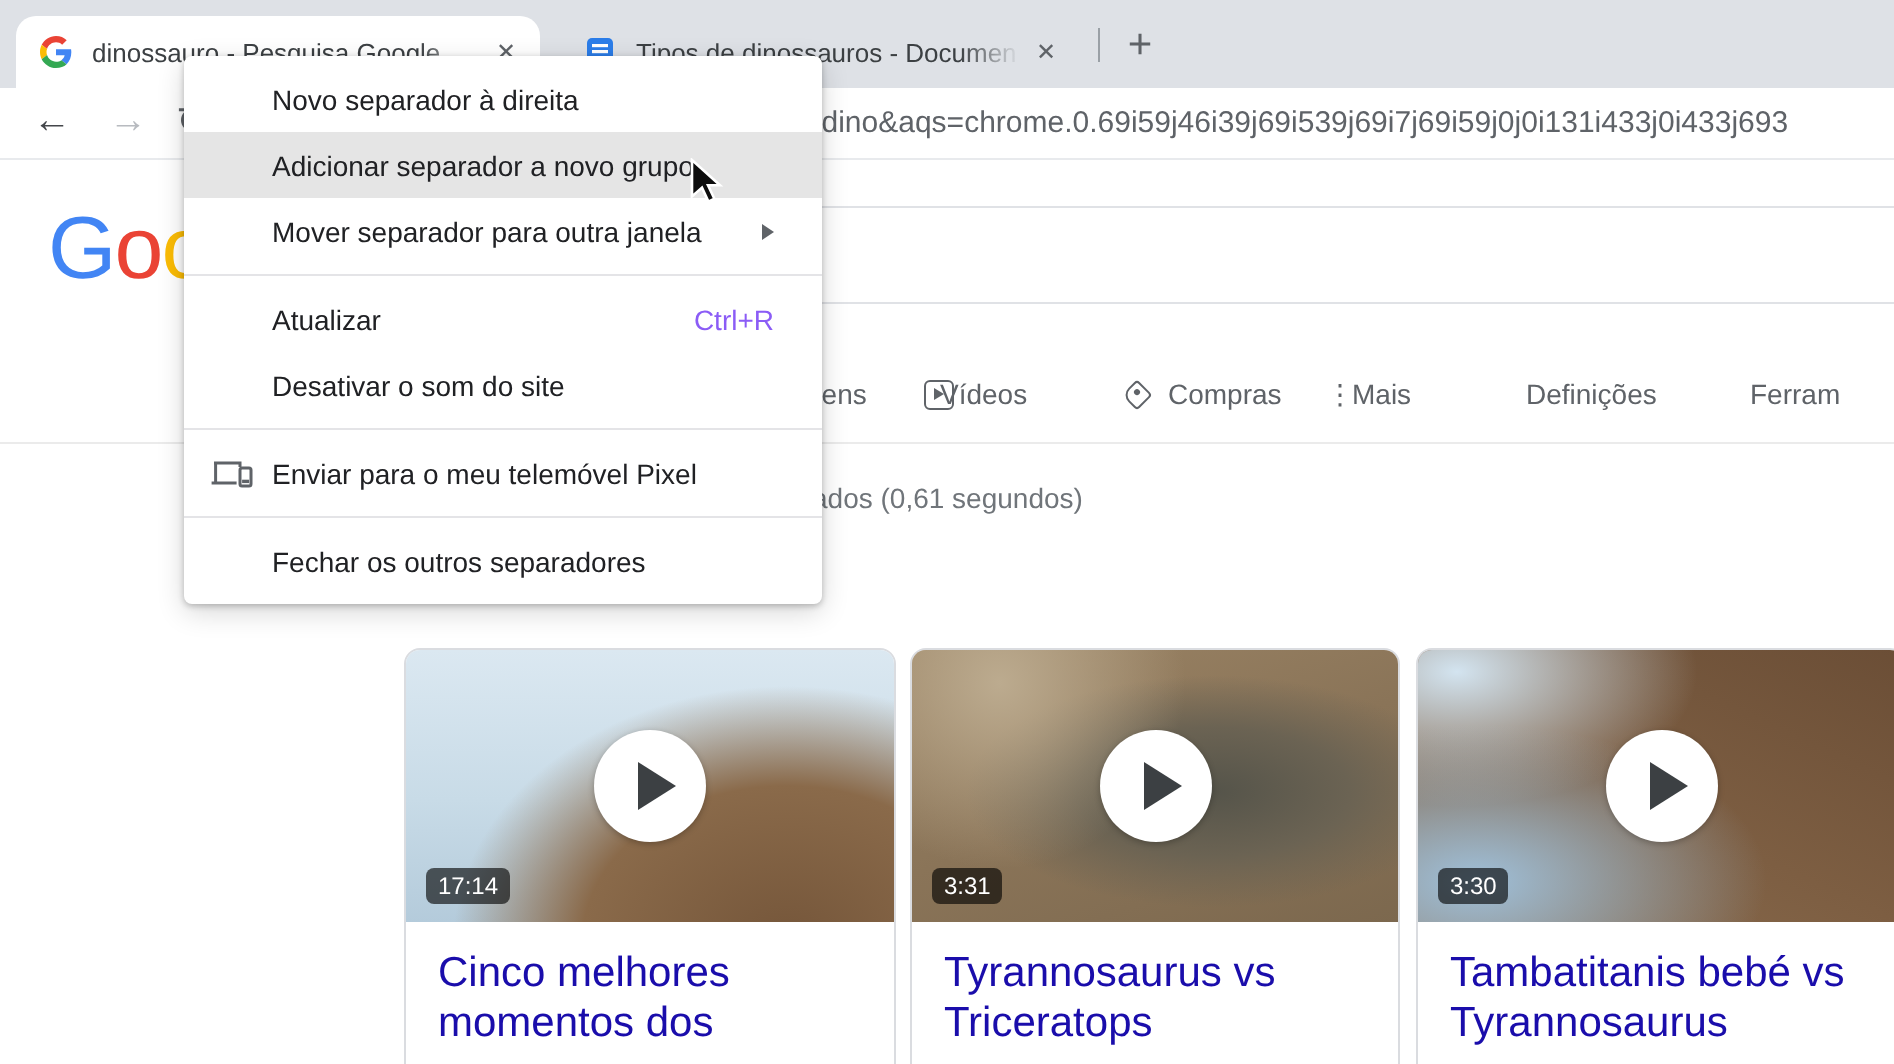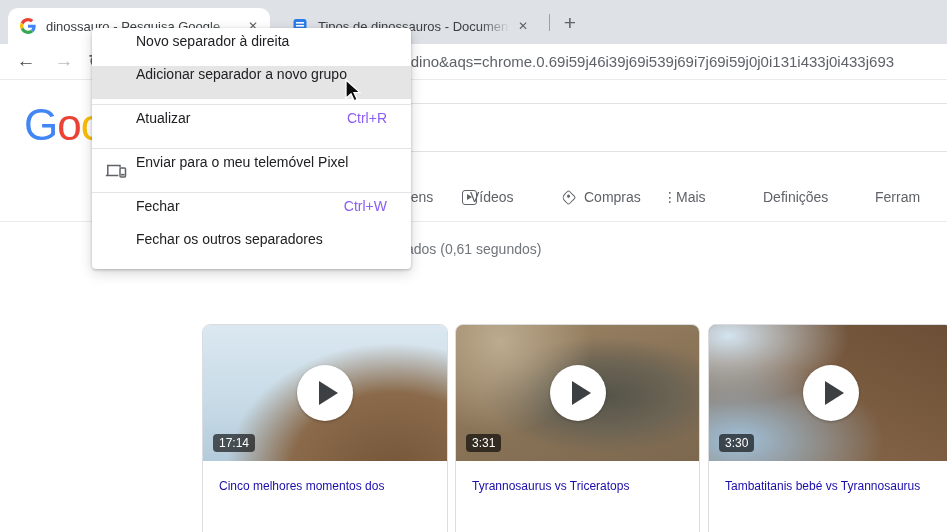--- a/index.html
+++ b/index.html
@@ -60,26 +60,26 @@
                        linear-gradient(160deg,#9b8465 0%,#8a7458 50%,#7c684e 100%); }
   .thumb3{ background:radial-gradient(ellipse at 12% 85%, #9fc0da 0%, rgba(159,192,218,0) 48%),
                        radial-gradient(ellipse at 8% 8%, #d3e4f0 0%, rgba(211,228,240,0) 38%),
                        linear-gradient(205deg,#6b4e36 0%,#7d5e42 55%,#8a6c4e 100%); }
   .badge{ position:absolute; left:10px; bottom:9px; background:rgba(0,0,0,.62); color:#fff; font-size:12px;
           padding:2px 6px; border-radius:4px; }
   .play{ position:absolute; left:50%; top:50%; width:56px; height:56px; margin:-28px 0 0 -28px;
          background:#fff; border-radius:50%; box-shadow:0 1px 3px rgba(0,0,0,.25); }
   .play::after{ content:""; position:absolute; left:22px; top:16px; border-left:19px solid #3c4043;
                 border-top:12px solid transparent; border-bottom:12px solid transparent; }
-  .vtitle{ padding:13px 16px 0; font-size:12px; line-height:25px; color:#1a0dab; }
+  .vtitle{ padding:13px 16px 0; font-size:21px; line-height:25px; color:#1a0dab; }
 
   
   .menu{ position:absolute; left:92px; top:28px; width:319px; background:#fff; border-radius:4px;
          box-shadow:0 1px 3px rgba(0,0,0,.24), 0 4px 14px rgba(0,0,0,.16); padding:5px 0; z-index:50; }
-  .mi{ position:relative; height:33px; display:flex; padding:0 24px 0 44px;
+  .mi{ position:relative; height:33px; display:flex; align-items:center; padding:0 24px 0 44px;
        font-size:14px; color:#202124; cursor:pointer; white-space:nowrap; }
   .mi.hl{ background:#e5e5e5; }
   .mi .shortcut{ margin-left:auto; color:#8b5cf6; }
   .mi .caret{ margin-left:auto; width:0; height:0; border-left:6px solid #5f6368;
               border-top:4px solid transparent; border-bottom:4px solid transparent; }
   .mi .mico{ position:absolute; left:13px; top:9px; }
   .mdiv{ height:1px; background:#e4e4e7; margin:5px 0; }
 
   
   .cursor{ position:absolute; left:344px; top:79px; z-index:60; pointer-events:none; }
@@ -176,47 +176,50 @@
     </div>
   </div>
 
   <div class="menu">
     <div class="mi">
       <span>Novo separador à direita</span>
     </div>
     <div class="mi hl">
       <span>Adicionar separador a novo grupo</span>
     </div>
+    <div class="mi">
+      <span>Mover separador para outra janela</span>
+      <span class="caret"></span>
+    </div>
     <div class="mdiv"></div>
 
     <div class="mi">
       <span>Atualizar</span>
       <span class="shortcut">Ctrl+R</span>
+    </div>
+    <div class="mi">
+      <span>Desativar o som do site</span>
     </div>
     <div class="mdiv"></div>
 
     <div class="mi">
       <span class="mico">
         <svg width="22" height="16" viewBox="0 0 22 16" fill="none" stroke="#5f6368" stroke-width="1.5">
           <path d="M2 2.5h13v2"></path>
           <path d="M0.8 12.5h12.5"></path>
           <path d="M2.8 12.3V2.7"></path>
           <rect x="15" y="5" width="5.5" height="9" rx="1"></rect>
           <rect x="16.8" y="11.6" width="2" height="0.2"></rect>
         </svg>
       </span>
       <span>Enviar para o meu telemóvel Pixel</span>
     </div>
     <div class="mdiv"></div>
 
     <div class="mi">
-      <span>Fechar</span>
-      <span class="shortcut">Ctrl+W</span>
-    </div>
-    <div class="mi">
       <span>Fechar os outros separadores</span>
     </div>
   </div>
 
   <svg class="cursor" width="20" height="24" viewBox="0 0 20 24">
     <polygon points="2,1 2,19.2 7,14.8 10.2,21.8 13.2,20.4 10,13.6 16,13.6" fill="#0c0c0c" stroke="#ffffff" stroke-width="1.3"></polygon>
   </svg>
 
 </div>
 

